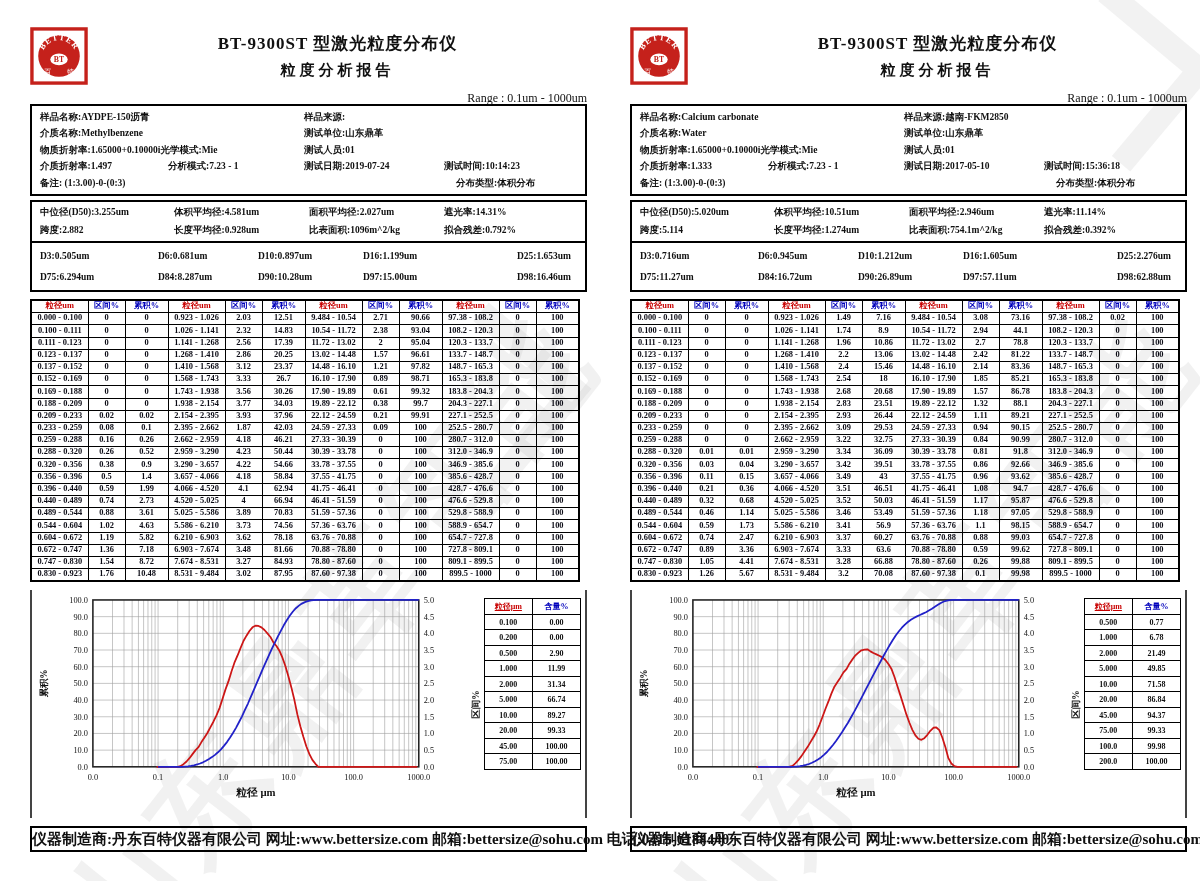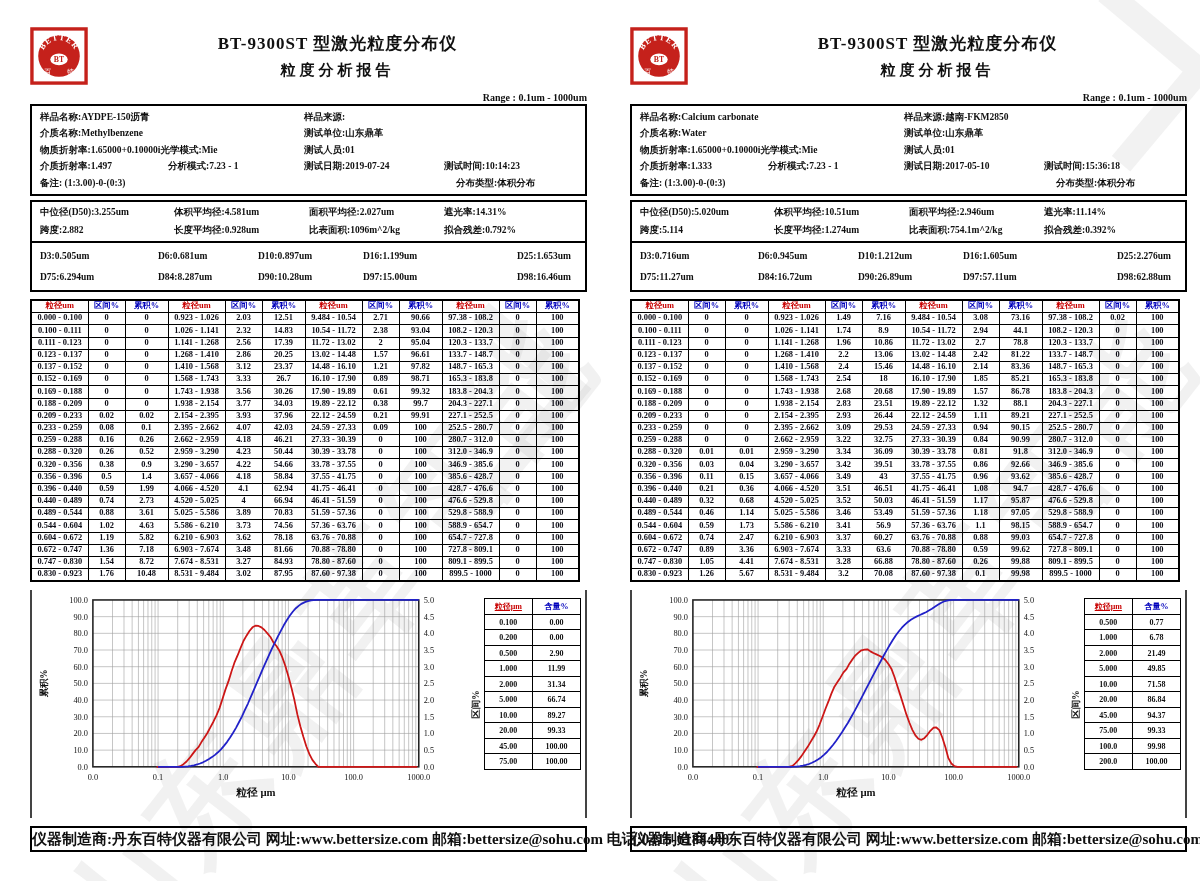--- a/index.html
+++ b/index.html
@@ -11,21 +11,21 @@
            transform:rotate(-52deg);white-space:nowrap;letter-spacing:10px;}
   .wm-chev{position:absolute;width:110px;height:110px;border:24px solid rgba(160,160,160,0.14);
            border-left:none;border-bottom:none;transform:rotate(40deg);}
   
   .panel{position:absolute;top:20px;width:557px;z-index:1;}
   .panel.left{left:30px;} .panel.right{left:630px;}
   .hdr{display:flex;align-items:center;height:72px;}
   .hdr .titles{flex:1;text-align:center;}
   .t1{font-size:17px;font-weight:bold;letter-spacing:1px;}
   .t2{font-size:15px;font-weight:bold;letter-spacing:4px;margin-top:6px;text-align:center;}
-  .range{text-align:right;font-size:10px;font-weight:bold;height:12px;line-height:12px;}
+  .range{text-align:right;font-size:12px;font-weight:normal;height:12px;line-height:12px;}
   .box{border:2px solid #000;background:transparent;}
   .ibox{padding:3px 0 3px 8px;}
   .irow{line-height:16.4px;font-size:9.5px;font-weight:bold;white-space:nowrap;}
   .cols2{display:grid;grid-template-columns:264px 1fr;}
   .cols4{display:grid;grid-template-columns:128px 136px 140px 1fr;}
   .cols2b{display:grid;grid-template-columns:404px 1fr;gap:12px;}
   .sbox{margin-top:4px;padding:2px 0 2px 8px;}
   .srow{display:grid;grid-template-columns:134px 135px 135px 1fr;line-height:17.5px;
         font-size:9.5px;font-weight:bold;white-space:nowrap;}
   .dbox{margin-top:-2px;padding:3px 0 3px 8px;}
@@ -299,21 +299,21 @@
             <td>99.91</td>
             <td>227.1 - 252.5</td>
             <td>0</td>
             <td>100</td>
           </tr>
           <tr>
             <td>0.233 - 0.259</td>
             <td>0.08</td>
             <td>0.1</td>
             <td>2.395 - 2.662</td>
-            <td>4.07</td>
+            <td>1.87</td>
             <td>42.03</td>
             <td>24.59 - 27.33</td>
             <td>0.09</td>
             <td>100</td>
             <td>252.5 - 280.7</td>
             <td>0</td>
             <td>100</td>
           </tr>
           <tr>
             <td>0.259 - 0.288</td>

